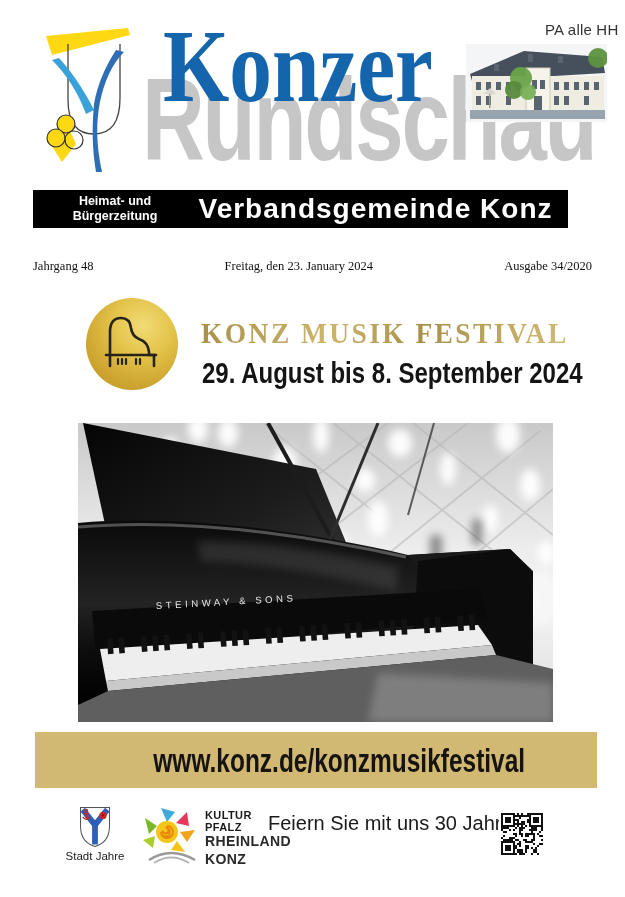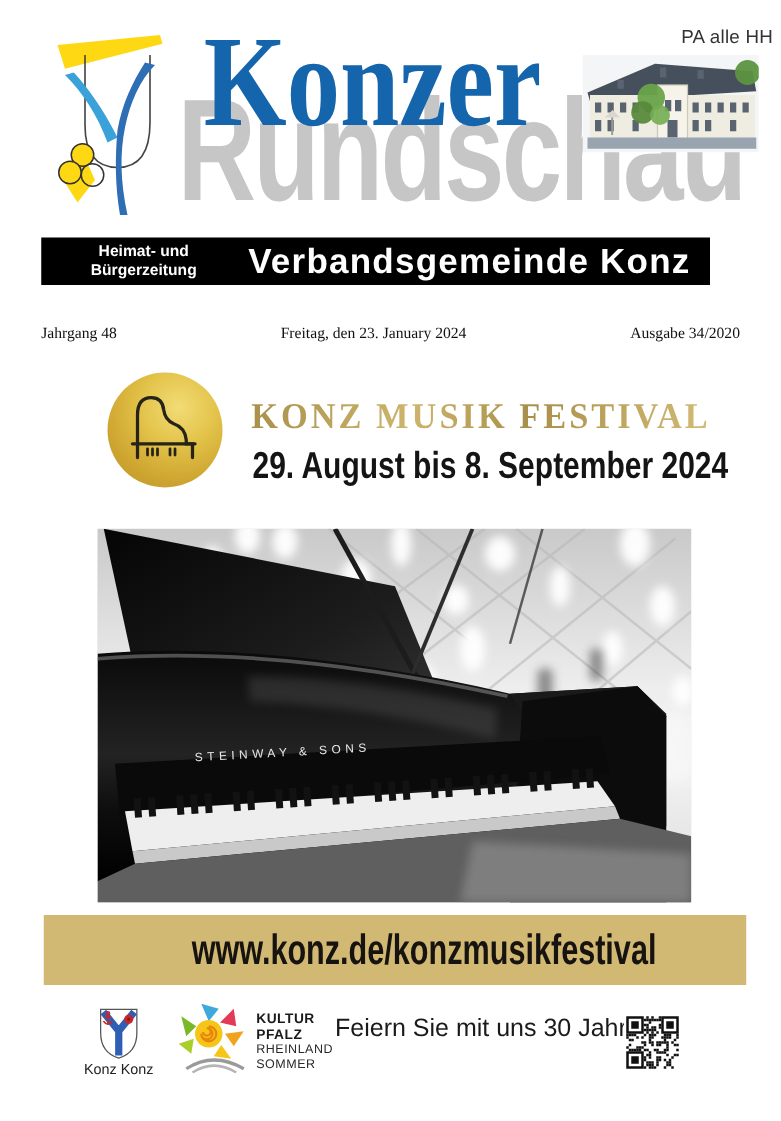--- a/index.html
+++ b/index.html
@@ -49,21 +49,21 @@
                  display:flex; align-items:center; justify-content:flex-end; }
   .gold-banner span { font-weight:700; font-size:34px; color:#161310; white-space:nowrap;
                       transform:scaleX(.72); transform-origin:center center; letter-spacing:0px; }
 
   
   .stadt-konz { position:absolute; left:64px; top:806px; width:62px; text-align:center; }
   .stadt-konz .label { margin-top:2px; font-size:11.5px; color:#222; }
   .ks-logo { position:absolute; left:143px; top:803px; display:flex; align-items:center; }
   .ks-text { margin-left:4px; margin-top:6px; color:#1a1a1a; }
   .ks-text .b { font-weight:700; font-size:11px; line-height:1.1; letter-spacing:.4px; }
-  .ks-text .r { font-weight:400; font-size:10px; line-height:1.25; letter-spacing:.4px; color:#2a2a2a; }
+  .ks-text .r { font-weight:700; font-size:14px; line-height:1.25; letter-spacing:.4px; color:#2a2a2a; }
   .footer-msg { position:absolute; left:268px; top:810px; font-size:20px; line-height:1.3; color:#1a1a1a; }
   .qr { position:absolute; left:499px; top:811px; }
 </style>
 </head>
 <body>
 
 <div class="page">
 
   <div class="photo-credit">PA alle HH</div>
 
@@ -271,41 +271,41 @@
       <path d="M7,5 L24,26 M41,5 L24,26 M24,26 L24,53" stroke="#2f5fb5" stroke-width="8" fill="none"></path>
       <g stroke="#c62828" stroke-width="1.8" fill="none">
         <line x1="12" y1="8" x2="12" y2="19"></line>
         <circle cx="12" cy="6.5" r="1.8"></circle>
         <line x1="8.5" y1="10.5" x2="15.5" y2="10.5"></line>
         <path d="M7,15 Q12,22 17,15"></path>
       </g>
       <circle cx="35" cy="13" r="5" fill="#c62828"></circle>
       <circle cx="35" cy="13" r="1.6" fill="#8e1515"></circle>
     </svg>
-    <div class="label">Konz Konz</div>
+    <div class="label">Stadt Jahre</div>
   </div>
 
   <div class="ks-logo">
     <svg width="58" height="56" viewBox="0 0 58 56">
       <path d="M24,14 L18,0 L32,4 Z" fill="#3fa9dc"></path>
       <path d="M33,15 L44,4 L46,18 Z" fill="#e23a57"></path>
       <path d="M37,24 L52,22 L44,34 Z" fill="#f0a41e"></path>
       <path d="M14,18 L2,10 L6,26 Z" fill="#7ab829"></path>
       <path d="M12,28 L0,32 L10,40 Z" fill="#aace2a"></path>
       <path d="M34,33 L42,44 L28,42 Z" fill="#f5c518"></path>
       <circle cx="24" cy="24" r="11" fill="#f5c518"></circle>
       <path d="M24,24 m0,-6 a6,6 0 1,1 -6,6 a4.5,4.5 0 1,0 4.5,-4.5 a3,3 0 1,1 -3,3" fill="none" stroke="#e8850c" stroke-width="1.8"></path>
       <path d="M6,52 Q28,38 52,52" fill="none" stroke="#9a9a9a" stroke-width="2.6"></path>
       <path d="M11,55 Q28,44 46,55" fill="none" stroke="#b5b5b5" stroke-width="2"></path>
     </svg>
     <div class="ks-text">
       <div class="b">KULTUR</div>
       <div class="b">PFALZ</div>
       <div class="r">RHEINLAND</div>
-      <div class="r">SOMMER</div>
+      <div class="r">KONZ</div>
     </div>
   </div>
 
   <div class="footer-msg">
     <div>Feiern Sie mit uns 30 Jahre</div>
   </div>
 
   <svg class="qr" width="46" height="46" viewBox="0 0 46 46">
     <rect width="46" height="46" fill="#fff"></rect>
     <g id="qr-modules" fill="#111">

